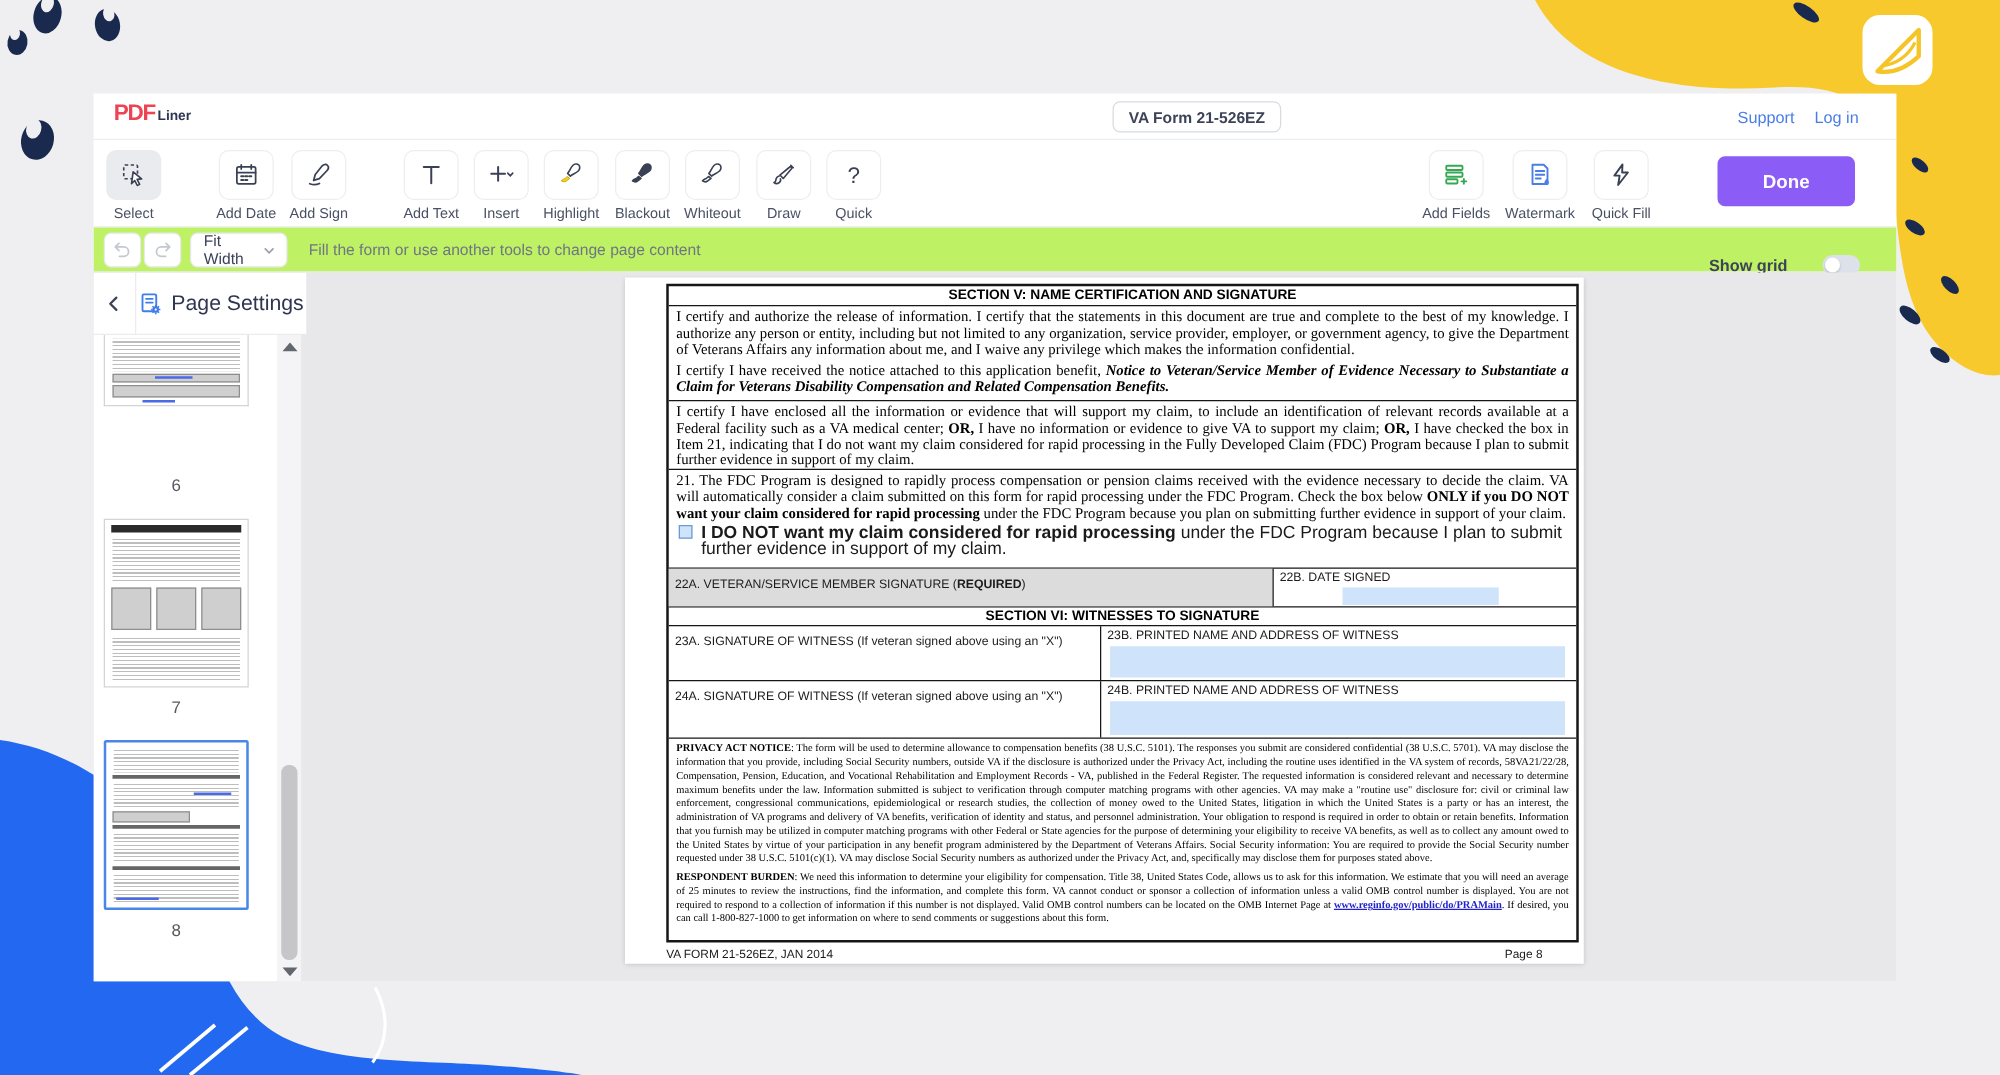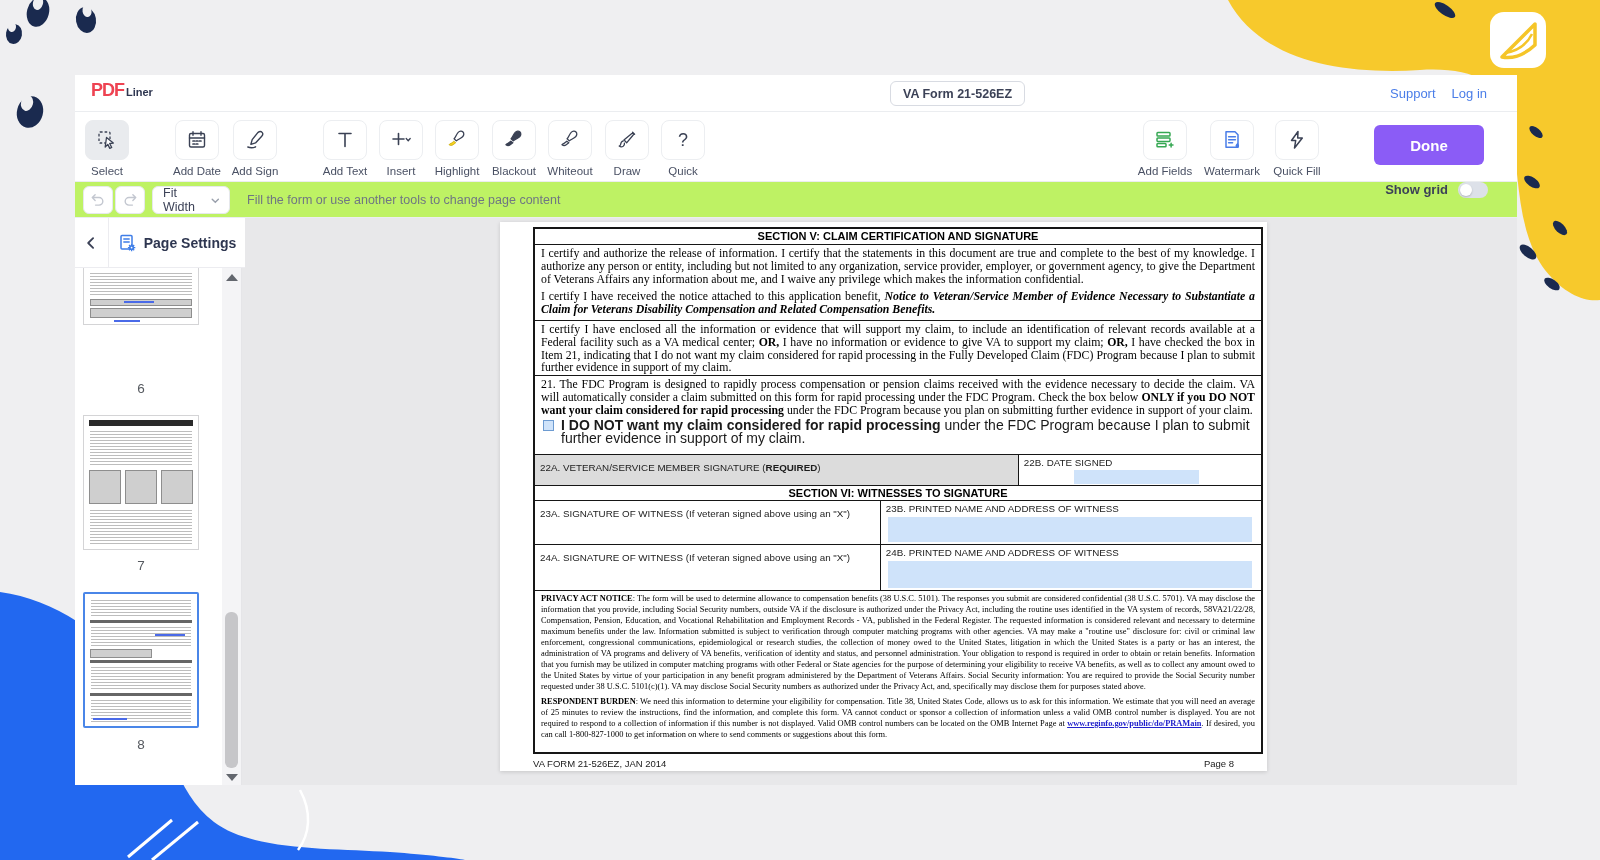--- a/index.html
+++ b/index.html
@@ -31,31 +31,31 @@
   .tool-box { width:44px; height:40px; border:1px solid #eceef1; border-radius:8px; display:flex; align-items:center; justify-content:center; background:#fff; }
   .tool-box.sel { background:#e9ebee; border-color:#e9ebee; }
   .tool-lbl { margin-top:5px; font-size:11.5px; color:#4a5164; white-space:nowrap; }
   .done-btn { position:absolute; left:1299px; top:13px; width:110px; height:40px; background:#8b5cf6; color:#fff; font-size:15px; font-weight:700; border:none; border-radius:6px; display:flex; align-items:center; justify-content:center; cursor:pointer; }
 
   
   .sbar { position:relative; height:36px; border-bottom:1px solid #ebedf0; background:#bef264; display:flex; align-items:center; }
   .ur-btn { position:absolute; top:4px; width:30px; height:28px; border:1px solid #e6e8ec; border-radius:6px; background:#fff; display:flex; align-items:center; justify-content:center; cursor:pointer; }
   .fitw { position:absolute; left:77px; top:4px; width:78px; height:28px; border:1px solid #e6e8ec; border-radius:6px; display:flex; align-items:center; justify-content:space-between; padding:0 8px 0 10px; font-size:12.5px; color:#3c4257; cursor:pointer; background:#fff; }
   .hint { position:absolute; left:172px; top:0; height:36px; display:flex; align-items:center; font-size:12.5px; color:#6f7683; }
-  .grid-ctl { position:absolute; right:29px; top:0; height:36px; display:flex; gap:10px; }
+  .grid-ctl { position:absolute; right:29px; top:12px; height:36px; display:flex; align-items:center; gap:28px; }
   .grid-lbl { font-size:13px; font-weight:700; color:#3c4257; }
   .toggle { width:30px; height:16px; border-radius:8px; background:#dde1e9; position:relative; cursor:pointer; }
   .knob { position:absolute; left:2px; top:2px; width:12px; height:12px; border-radius:50%; background:#fff; box-shadow:0 1px 2px rgba(0,0,0,.2); }
 
   
   .content { position:relative; height:567px; background:#e8e8ea; overflow:hidden; }
   .side-top { position:absolute; left:0; top:0; width:170px; height:50px; background:#fff; border-bottom:1px solid #ececf0; z-index:3; }
   .collapse { position:absolute; left:2px; top:10px; width:28px; height:30px; display:flex; align-items:center; justify-content:center; cursor:pointer; }
   .ps-tab { position:absolute; left:33px; top:0; width:137px; height:50px; border-left:1px solid #ececf0; display:flex; align-items:center; justify-content:center; gap:7px; cursor:pointer; }
-  .ps-lbl { font-size:14px; font-weight:700; color:#2e3650; }
+  .ps-lbl { font-size:17px; font-weight:400; color:#2e3650; }
   .thumbs { position:absolute; left:0; top:50px; width:147px; height:517px; background:#fff; z-index:2; }
   .scrolltrack { position:absolute; left:147px; top:50px; width:20px; height:517px; background:#f4f4f6; border-right:1px solid #e5e5e8; z-index:2; }
   .arrow-up { position:absolute; left:4px; top:6px; width:0; height:0; border-left:6px solid transparent; border-right:6px solid transparent; border-bottom:7px solid #63676e; cursor:pointer; }
   .arrow-dn { position:absolute; left:4px; bottom:4px; width:0; height:0; border-left:6px solid transparent; border-right:6px solid transparent; border-top:7px solid #63676e; cursor:pointer; }
   .scrollthumb { position:absolute; left:3px; top:344px; width:13px; height:156px; background:#c6c6c9; border-radius:6px; cursor:pointer; }
 
   .thumb { position:absolute; left:8px; width:116px; background:#fff; border:1px solid #d4d4d6; overflow:hidden; cursor:pointer; }
   .thumb.selected { border:2px solid #4a86e8; border-radius:2px; }
   .tlabel { position:absolute; left:0; width:132px; text-align:center; font-size:13.5px; color:#55595f; }
   .tlines { position:absolute; left:6px; right:6px; background:repeating-linear-gradient(to bottom,#ffffff 0 2px,#bdbdbd 2px 3px); }
@@ -364,21 +364,21 @@
 
     <div class="scrolltrack">
       <div class="arrow-up"></div>
       <div class="scrollthumb"></div>
       <div class="arrow-dn"></div>
     </div>
 
     <div class="page">
       <div class="vatable">
 
-        <div class="sechead">SECTION V: CLAIM CERTIFICATION AND SIGNATURE</div>
+        <div class="sechead">SECTION V: NAME CERTIFICATION AND SIGNATURE</div>
 
         <div class="cell ser" style="height:76px">
           <p><span>I certify and authorize the release of information. I certify that the statements in this document are true and complete to the best of my knowledge. I authorize any person or entity, including but not limited to any organization, service provider, employer, or government agency, to give the Department of Veterans Affairs any information about me, and I waive any privilege which makes the information confidential.</span></p>
           <p><span>I certify I have received the notice attached to this application benefit, </span><span class="bi">Notice to Veteran/Service Member of Evidence Necessary to Substantiate a Claim for Veterans Disability Compensation and Related Compensation Benefits.</span></p>
         </div>
 
         <div class="cell ser" style="height:55px">
           <p><span>I certify I have enclosed all the information or evidence that will support my claim, to include an identification of relevant records available at a Federal facility such as a VA medical center; </span><span class="b">OR,</span><span> I have no information or evidence to give VA to support my claim; </span><span class="b">OR,</span><span> I have checked the box in Item 21, indicating that I do not want my claim considered for rapid processing in the Fully Developed Claim (FDC) Program because I plan to submit further evidence in support of my claim.</span></p>
         </div>
 

